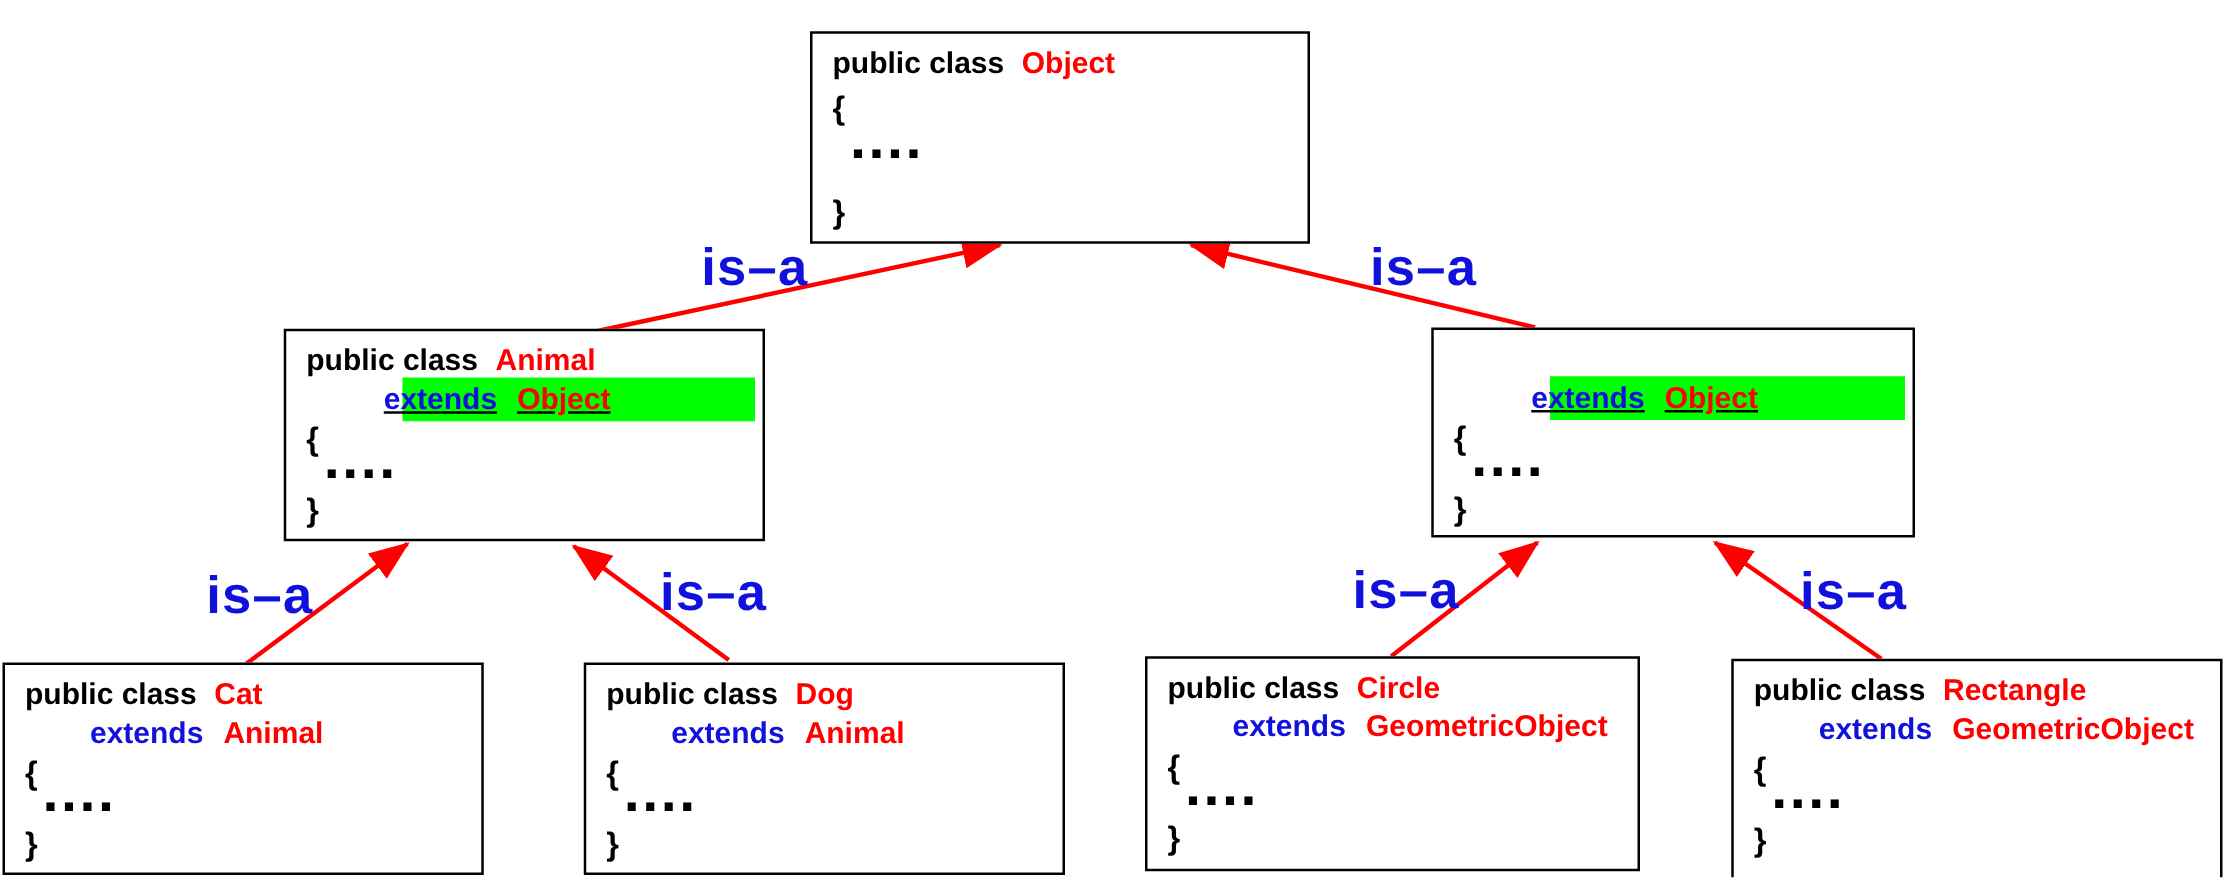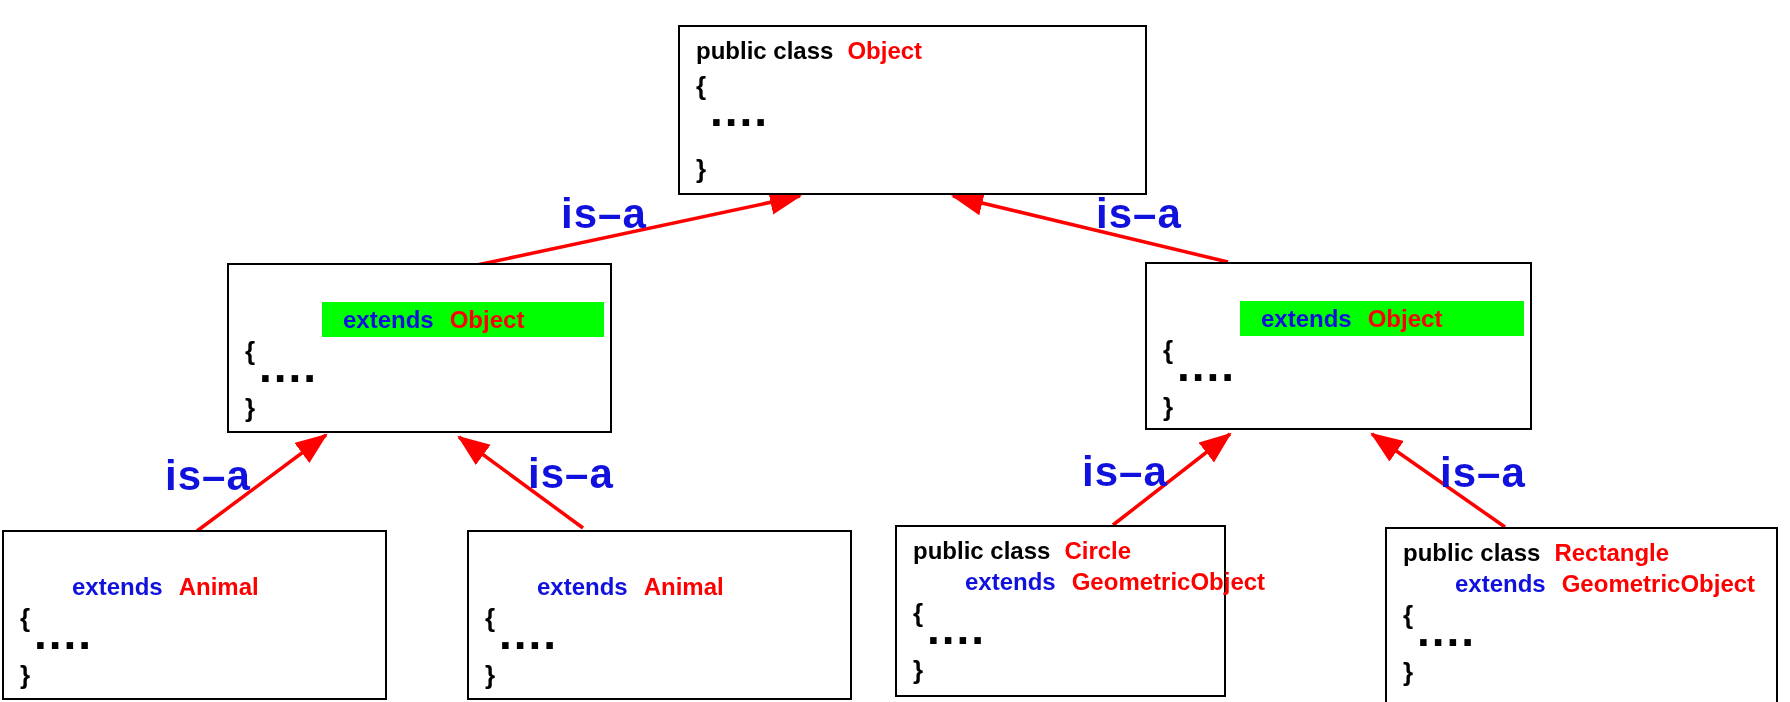--- a/index.html
+++ b/index.html
@@ -17,21 +17,21 @@
     position:absolute;
     background:#ffffff;
     border:2px solid #000000;
     box-sizing:border-box;
     font-size:24px;font-weight:bold;color:var(--keyword,#000000);
     white-space:nowrap;
   }
   .l1{position:absolute;left:16px;top:10px;line-height:28px;}
   .l1 .cname{color:var(--class-name,#ff0000);margin-left:14px;}
   .l2{position:absolute;left:0;right:0;top:37px;height:35px;line-height:35px;padding-left:68px;box-sizing:border-box;}
-  .l2.hl{padding-left:114px;}
+  .l2.hl{padding-left:78px;text-decoration:underline;}
   .l2.hl .bar{position:absolute;left:93px;right:6px;top:0;bottom:0;background:var(--highlight,#00ff00);z-index:0;}
   .l2 .kwx{position:relative;z-index:1;color:var(--extends-keyword,#1111dd);}
   .l2 .pname{position:relative;z-index:1;color:var(--class-name,#ff0000);margin-left:16px;}
   .brace{position:absolute;left:16px;line-height:28px;font-size:26px;}
   .bo{top:72px;}
   .bc{top:129px;}
   .cbox.noext .bo{top:45px;}
   .cbox.noext .bc{top:128px;}
   .dots{position:absolute;left:30px;top:78px;height:46px;line-height:46px;font-size:46px;letter-spacing:2px;color:#000;}
   .cbox.noext .dots{top:60px;}
@@ -54,56 +54,59 @@
       </marker>
     </defs>
     <line class="edge-line" x1="477" y1="265" x2="800" y2="196" marker-end="url(#arrowhead)"></line>
     <line class="edge-line" x1="1228" y1="262" x2="953" y2="196" marker-end="url(#arrowhead)"></line>
     <line class="edge-line" x1="197" y1="531" x2="326" y2="435" marker-end="url(#arrowhead)"></line>
     <line class="edge-line" x1="583" y1="528" x2="459" y2="437" marker-end="url(#arrowhead)"></line>
     <line class="edge-line" x1="1113" y1="525" x2="1230" y2="434" marker-end="url(#arrowhead)"></line>
     <line class="edge-line" x1="1505" y1="527" x2="1372" y2="434" marker-end="url(#arrowhead)"></line>
   </svg>
 
-  <div class="cbox noext" style="left:678px;top:25px;width:469px;height:170px;">
+  <div class="cbox noext" style="left:648px;top:25px;width:400px;height:170px;">
     <div class="l1"><span class="kw">public class</span><span class="cname">Object</span></div>
     <div class="brace bo">{</div>
     <div class="dots">....</div>
     <div class="brace bc">}</div>
   </div>
 
   <div class="cbox" style="left:227px;top:263px;width:385px;height:170px;">
+    <div class="l1"><span class="kw">public class</span><span class="cname">Animal</span></div>
     <div class="l2 hl"><span class="bar"></span><span class="kwx">extends</span><span class="pname">Object</span></div>
     <div class="brace bo">{</div>
     <div class="dots">....</div>
     <div class="brace bc">}</div>
   </div>
 
   <div class="cbox" style="left:1145px;top:262px;width:387px;height:168px;">
     <div class="l2 hl"><span class="bar"></span><span class="kwx">extends</span><span class="pname">Object</span></div>
     <div class="brace bo">{</div>
     <div class="dots">....</div>
     <div class="brace bc">}</div>
   </div>
 
   <div class="cbox" style="left:2px;top:530px;width:385px;height:170px;">
+    <div class="l1"><span class="kw">public class</span><span class="cname">Cat</span></div>
     <div class="l2"><span class="kwx">extends</span><span class="pname">Animal</span></div>
     <div class="brace bo">{</div>
     <div class="dots">....</div>
     <div class="brace bc">}</div>
   </div>
 
   <div class="cbox" style="left:467px;top:530px;width:385px;height:170px;">
+    <div class="l1"><span class="kw">public class</span><span class="cname">Dog</span></div>
     <div class="l2"><span class="kwx">extends</span><span class="pname">Animal</span></div>
     <div class="brace bo">{</div>
     <div class="dots">....</div>
     <div class="brace bc">}</div>
   </div>
 
-  <div class="cbox" style="left:895px;top:525px;width:331px;height:172px;">
+  <div class="cbox" style="left:916px;top:525px;width:396px;height:172px;">
     <div class="l1"><span class="kw">public class</span><span class="cname">Circle</span></div>
     <div class="l2"><span class="kwx">extends</span><span class="pname">GeometricObject</span></div>
     <div class="brace bo">{</div>
     <div class="dots">....</div>
     <div class="brace bc">}</div>
   </div>
 
   <div class="cbox" style="left:1385px;top:527px;width:393px;height:212px;">
     <div class="l1"><span class="kw">public class</span><span class="cname">Rectangle</span></div>
     <div class="l2"><span class="kwx">extends</span><span class="pname">GeometricObject</span></div>

